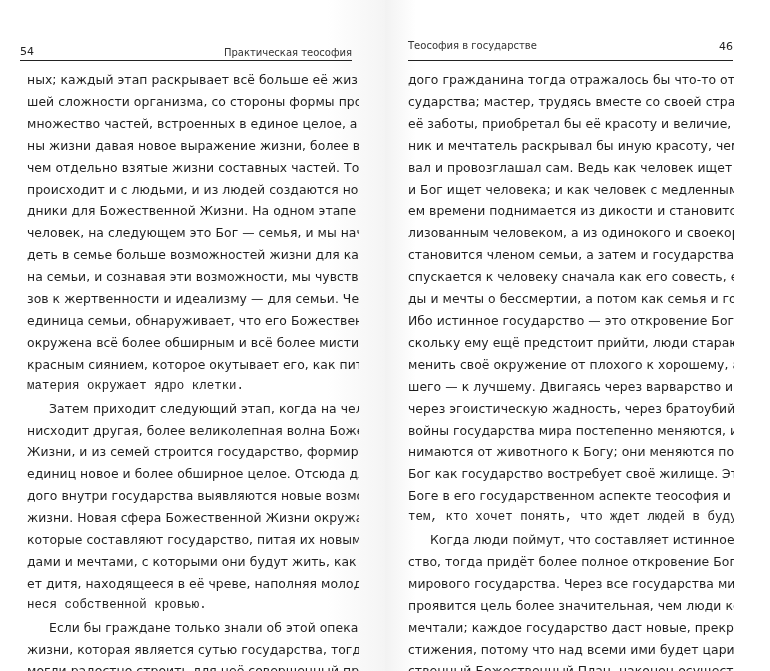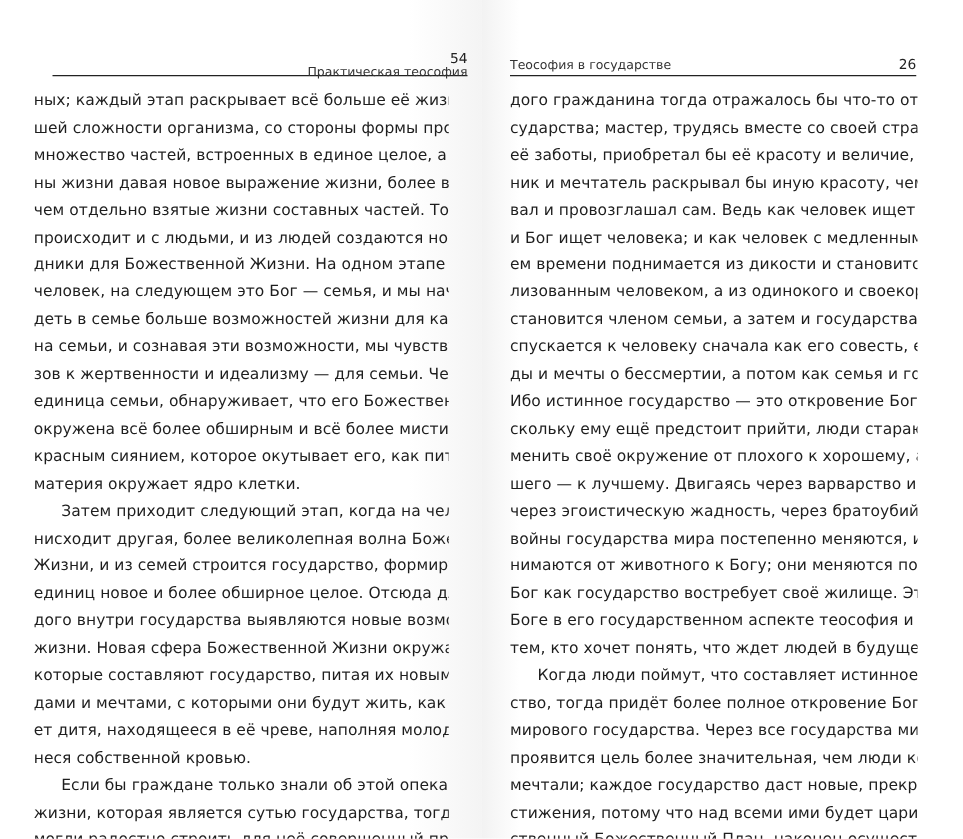--- a/index.html
+++ b/index.html
@@ -13,35 +13,35 @@
     .spread { position: absolute; left: 0; top: 0; width: 770px; height: 671px; display: flex; }
     .page { position: relative; height: 671px; }
     .page.left { width: 385px; background: linear-gradient(to right, #ffffff 0%, #ffffff 85%, #f4f4f4 100%); }
     .page.right { width: 385px; background: linear-gradient(to right, #f2f2f2 0%, #ffffff 8%, #ffffff 100%); }
     .header {
       position: absolute; top: 40px; height: 18px;
       display: flex; align-items: flex-end; justify-content: space-between;
       border-bottom: 1.5px solid #222;
       padding-bottom: 2px;
     }
-    .page.left .header { left: 42px; width: 332px; flex-direction: column; }
+    .page.left .header { left: 20px; width: 332px; }
     .right-header { position: absolute; top: 40px; left: 23px; width: 325px; height: 18px;
-      display: flex; align-items: flex-end; justify-content: space-between;
+      display: flex; align-items: flex-start; justify-content: space-between;
       border-bottom: 1.5px solid #222; padding-bottom: 2px; }
     .page-num { font-size: 11px; color: #222; }
     .running-title { font-size: 10px; color: #333; }
     .body-text {
       position: absolute; top: 69px;
       font-size: 12.4px; line-height: 21.9px;
       letter-spacing: 0.05px;
     }
     .page.left .body-text { left: 27px; width: 332px; }
     .page.right .body-text { left: 23px; width: 326px; }
     .line { display: block; white-space: nowrap; text-align: justify; text-align-last: justify; overflow: hidden; }
-    .line.last { text-align-last: left; }
+    .line.last { text-align-last: left; font-family: Liberation Mono, monospace; }
     .line.indent { padding-left: 22px; }
   </style>
 </head>
 <body>
 
 <div class="spread">
   <div class="page left">
     <div class="header">
       <span class="page-num">54</span>
       <span class="running-title">Практическая теософия</span>
@@ -73,21 +73,21 @@
         <span class="line">ет дитя, находящееся в её чреве, наполняя молодую жизнь</span>
         <span class="line last">неся собственной кровью.</span>
         <span class="line indent">Если бы граждане только знали об этой опекающей</span>
         <span class="line">жизни, которая является сутью государства, тогда бы они</span>
         <span class="line">могли радостно строить для неё совершенный проводник</span>
       </div>
   </div>
   <div class="page right">
     <div class="right-header">
       <span class="running-title">Теософия в государстве</span>
-      <span class="page-num">26</span>
+      <span class="page-num">46</span>
     </div>
     <div class="body-text" id="right-body">
         <span class="line">дого гражданина тогда отражалось бы что-то от славы го-</span>
         <span class="line">сударства; мастер, трудясь вместе со своей страной и неся</span>
         <span class="line">её заботы, приобретал бы её красоту и величие, а худож-</span>
         <span class="line">ник и мечтатель раскрывал бы иную красоту, чем он откры-</span>
         <span class="line">вал и провозглашал сам. Ведь как человек ищет Бога, так</span>
         <span class="line">и Бог ищет человека; и как человек с медленным течени-</span>
         <span class="line">ем времени поднимается из дикости и становится циви-</span>
         <span class="line">лизованным человеком, а из одинокого и своекорыстного</span>

